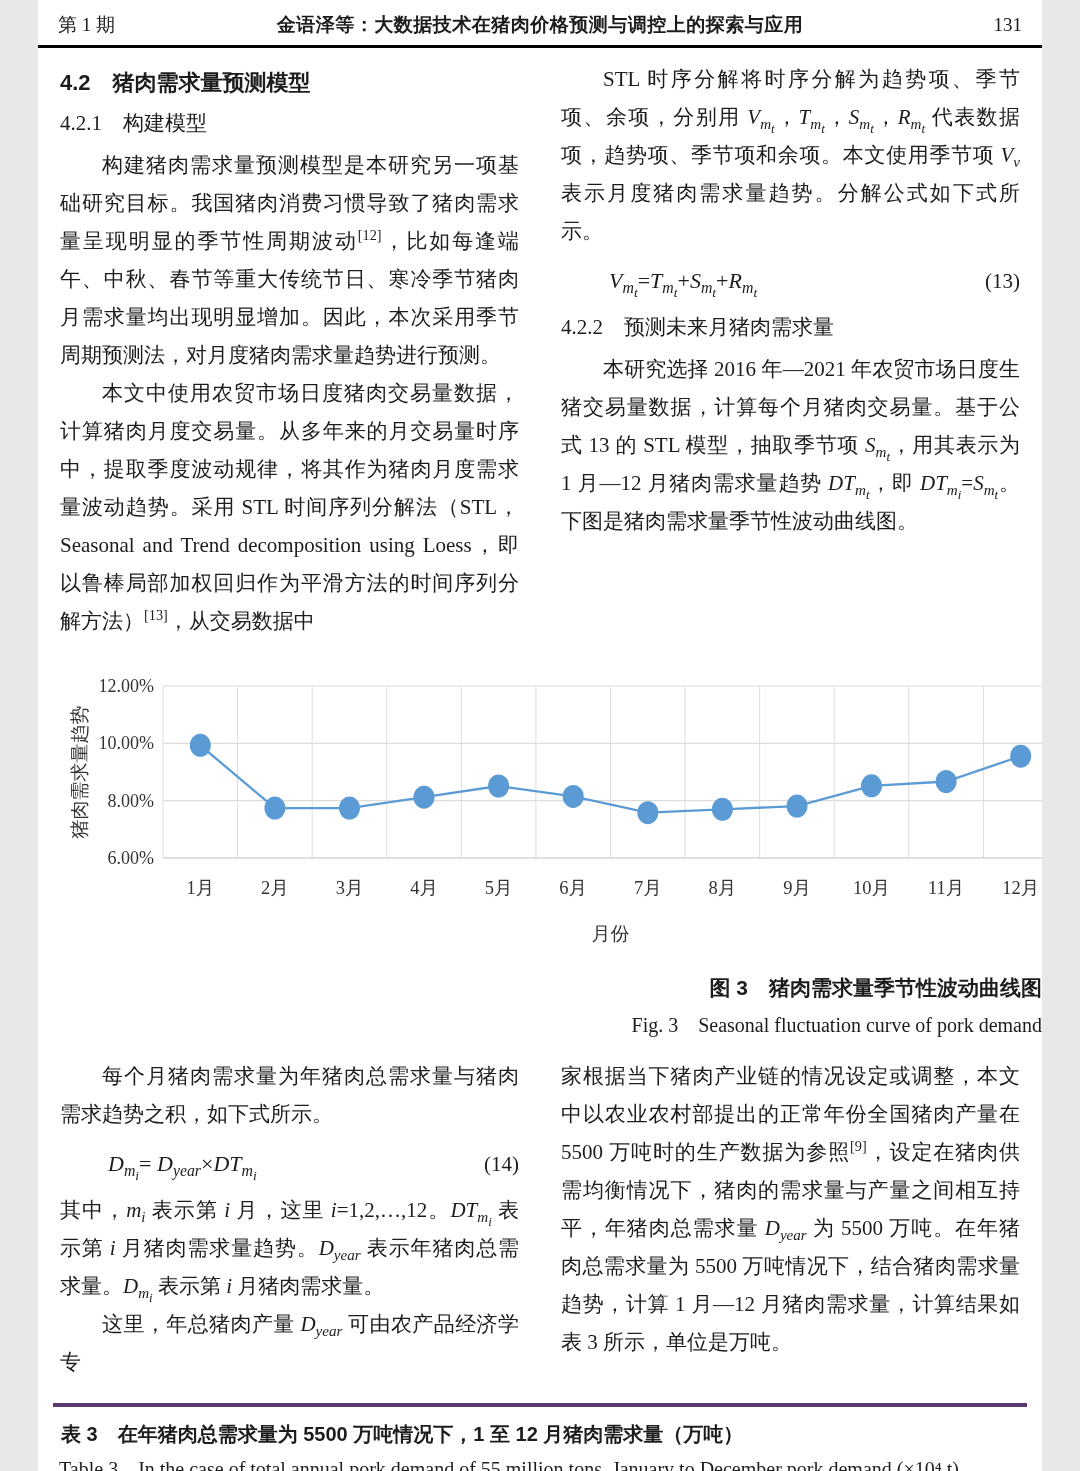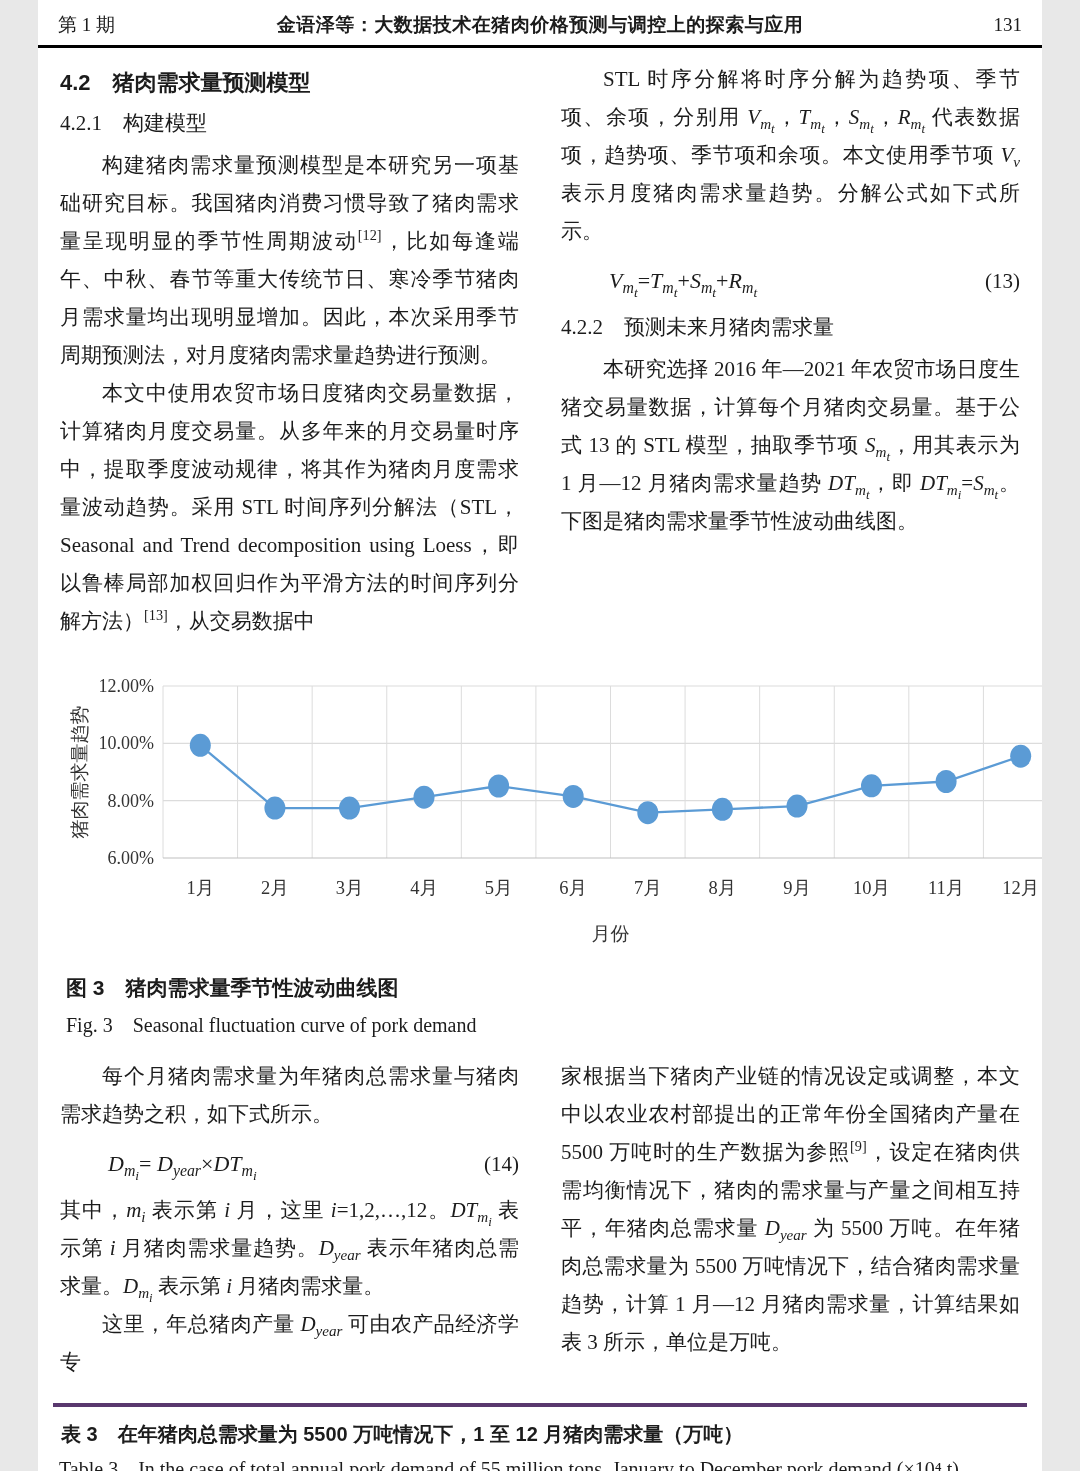--- a/index.html
+++ b/index.html
@@ -34,21 +34,21 @@
   }
   .eq .num{margin-left:auto;font-size:21px;}
   sub{font-size:.72em;line-height:0;}
   sub sub{font-size:.85em;}
   sup{font-size:.68em;line-height:0;}
   i{font-style:italic;}
   
   .chart-wrap{padding:0 20px;margin-top:16px;}
   svg text{font-family:"Liberation Serif",serif;fill:#333;}
   
-  .figcap{text-align:left;margin-left:28px;}
+  .figcap{text-align:right;}
   .figcap-zh{font-family:"Liberation Sans",sans-serif;font-weight:bold;font-size:21px;margin:14px 0 10px 0;}
   .figcap-en{font-size:20px;margin:0 0 6px 0;}
   
   .table-section{margin:22px 15px 0 15px;border-top:4px solid #59386e;padding-top:12px;}
   .tabcap-zh{font-family:"Liberation Sans",sans-serif;font-weight:bold;font-size:20px;margin:2px 0 8px 8px;}
   .tabcap-en{font-size:20px;margin:0 0 12px 6px;}
   table.demand{width:100%;border-collapse:collapse;font-size:19px;table-layout:fixed;}
   table.demand tr.head th{
     border-top:1.5px solid #8d8d8d;border-bottom:1.5px solid #8d8d8d;
     padding:10px 2px;font-weight:bold;text-align:center;

